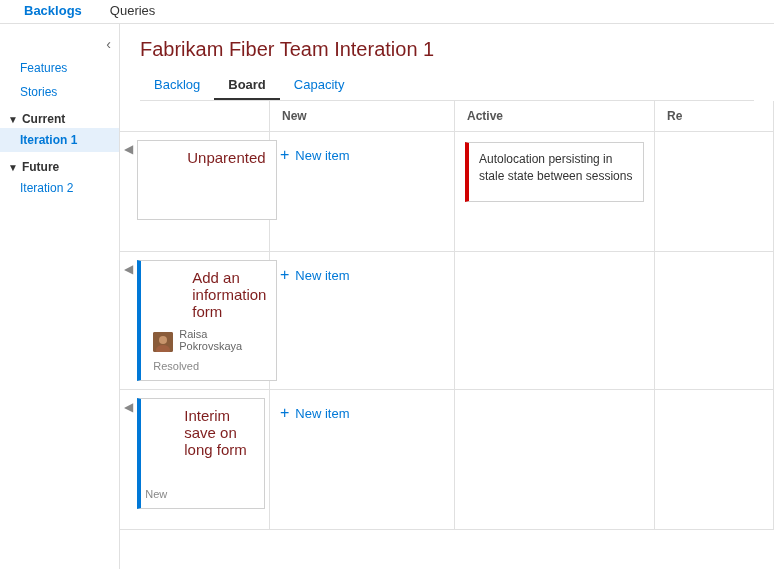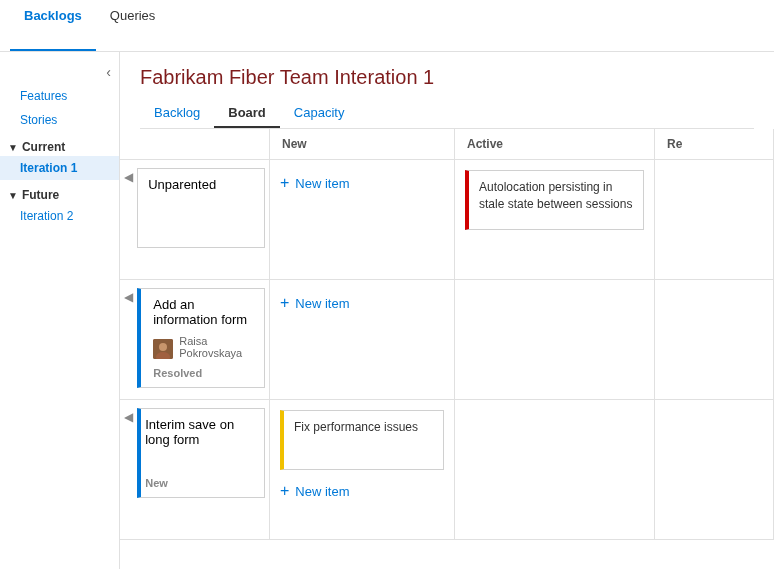--- a/index.html
+++ b/index.html
@@ -1,19 +1,19 @@
 <!DOCTYPE html>
 <html><head>
   <meta charset="utf-8">
   <style>
     * { box-sizing: border-box; margin: 0; padding: 0; }
     body { font-family: 'Segoe UI', Arial, sans-serif; font-size: 13px; background: #fff; color: #333; width: 774px; height: 569px; overflow: hidden; display: flex; flex-direction: column; }
 
     
-    .top-tabs { display: flex; background: #fff; border-bottom: 1px solid #e0e0e0; padding: 0 10px; height: 52px; flex-shrink: 0; }
+    .top-tabs { display: flex; align-items: center; background: #fff; border-bottom: 1px solid #e0e0e0; padding: 0 10px; height: 24px; flex-shrink: 0; }
     .top-tab { padding: 8px 14px; cursor: pointer; font-size: 13px; color: #333; border-bottom: 2px solid transparent; }
     .top-tab.active { color: #0078d7; border-bottom: 2px solid #0078d7; font-weight: 600; }
 
     
     .main-layout { display: flex; flex: 1; overflow: hidden; }
 
     
     .sidebar { width: 120px; border-right: 1px solid #e0e0e0; flex-shrink: 0; padding-top: 8px; overflow-y: auto; background: #fff; }
     .sidebar-collapse-btn { display: flex; justify-content: flex-end; padding: 4px 8px; }
     .sidebar-collapse-btn span { cursor: pointer; color: #666; font-size: 14px; }
@@ -38,22 +38,22 @@
     .board-header-row { display: flex; border-bottom: 1px solid #e0e0e0; background: #fff; flex-shrink: 0; }
     .board-col-header { padding: 8px 12px; font-size: 12px; color: #555; font-weight: 600; border-right: 1px solid #e0e0e0; }
     .board-col-header.col-swimlane { width: 150px; }
     .board-col-header.col-new { width: 185px; }
     .board-col-header.col-active { width: 200px; }
     .board-col-header.col-resolved { flex: 1; }
 
     .board-row { display: flex; border-bottom: 1px solid #e0e0e0; min-height: 120px; }
     .swimlane-arrow { color: #888; font-size: 12px; margin-right: 4px; margin-top: 2px; cursor: pointer; }
     .swimlane-card { background: #fff; border: 1px solid #d0d0d0; padding: 8px 10px; flex: 1; min-height: 80px; font-size: 12px; color: #333; }
-    .swimlane-card .card-title { font-size: 13px; color: #000000; margin-bottom: 8px; }
-    .swimlane-card .card-status { font-size: 11px; color: #888; margin-top: 8px; font-weight: bold; }
+    .swimlane-card .card-title { font-size: 15px; color: #7f1d1d; margin-bottom: 8px; margin-left: 39px; }
+    .swimlane-card .card-status { font-size: 11px; color: #888; margin-top: 8px; }
     .swimlane-card .card-user { display: flex; align-items: flex-end; margin-top: 6px; }
     .swimlane-card .user-avatar { width: 20px; height: 20px; background: #c0c0c0; border-radius: 2px; margin-right: 6px; flex-shrink: 0; overflow: hidden; display: flex; align-items: center; justify-content: center; }
     .swimlane-card .user-name { font-size: 11px; color: #666; }
 
     .board-cell { border-right: 1px solid #e0e0e0; padding: 10px; display: flex; flex-direction: column; gap: 8px; width: 185px; flex-shrink: 0; }
     .board-cell.active-col { width: 200px; }
     .board-cell.resolved-col { flex: 1; }
 
     .new-item-btn { display: flex; align-items: center; gap: 6px; color: #0078d7; cursor: pointer; font-size: 13px; padding: 4px 0; }
     .new-item-plus { font-size: 16px; font-weight: 300; }
@@ -166,23 +166,20 @@
 
         <div class="board-row" style="min-height: 140px;">
           <div class="swimlane-label-cell">
             <span class="swimlane-arrow">◀</span>
             <div class="swimlane-card" style="border-left: 4px solid #0078d7; padding-left: 4px;">
               <div class="card-title">Interim save on long form</div>
               <div class="card-status" style="margin-top: 30px;">New</div>
             </div>
           </div>
           <div class="board-cell">
-            <div class="work-card has-yellow-bar">
-              <div class="work-card-title">Fix performance issues</div>
-            </div>
             <div class="new-item-btn">
               <span class="new-item-plus">+</span>
               <span>New item</span>
             </div>
           </div>
           <div class="board-cell active-col"></div>
           <div class="board-cell resolved-col"></div>
         </div>
 
       </div>

